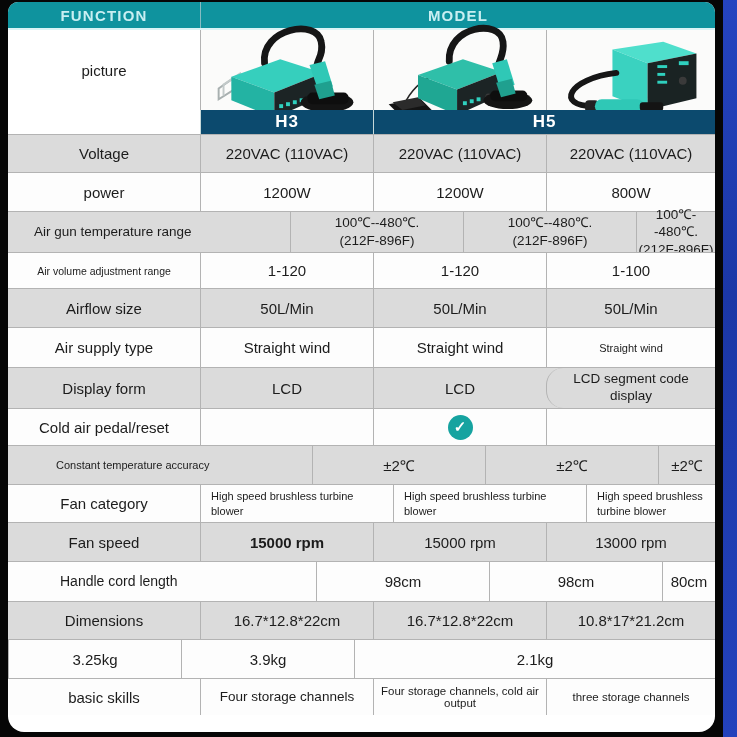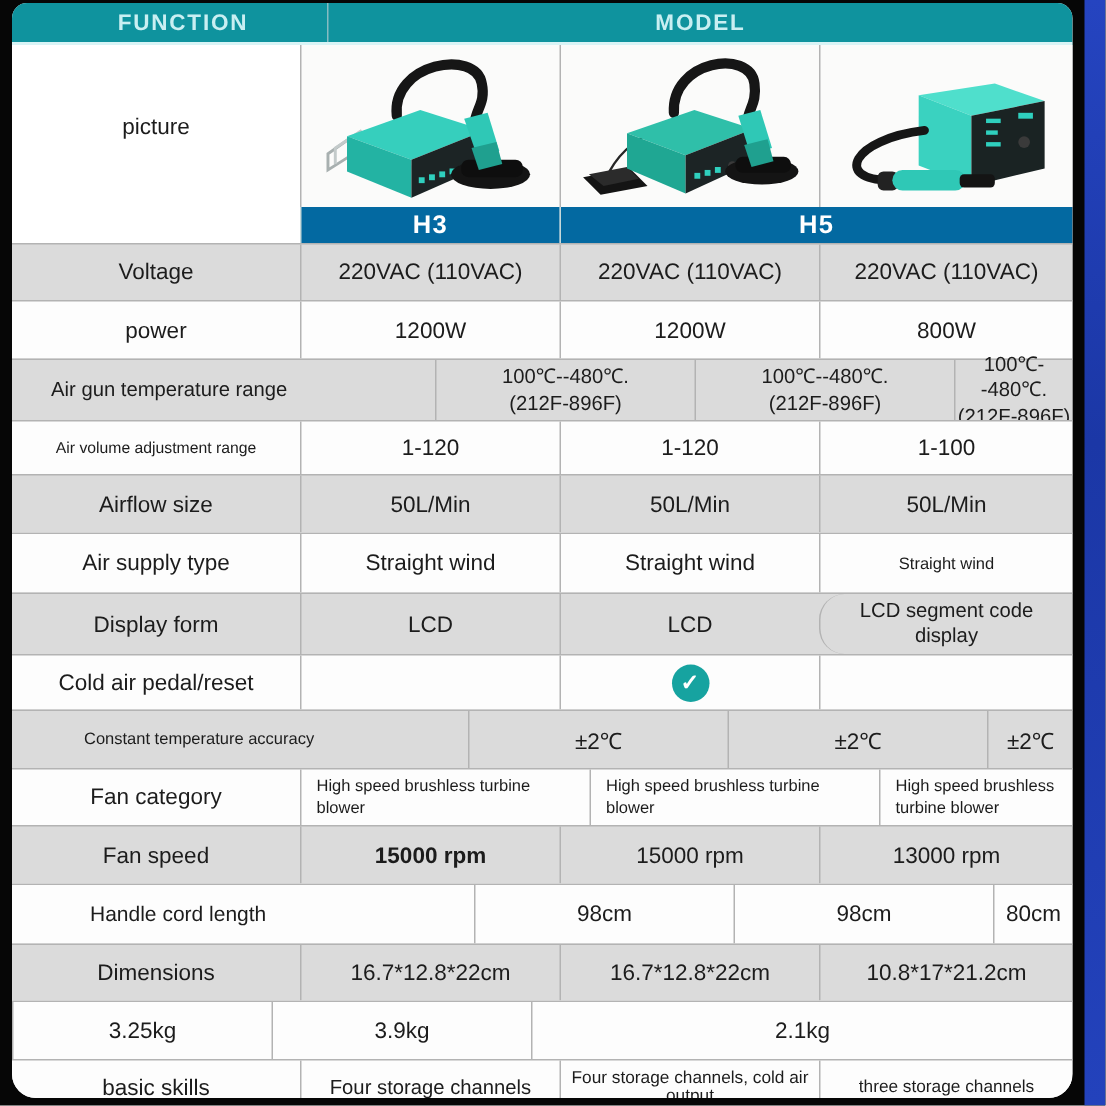--- a/index.html
+++ b/index.html
@@ -15,33 +15,33 @@
   }
   .card{
     position:absolute;left:8px;top:2px;width:707px;height:730px;
     background:#ffffff;border-radius:10px 10px 16px 16px;overflow:hidden;
     display:flex;flex-direction:column;
   }
   
   .hdr{display:flex;height:26px;background:#0f939e;border-bottom:2px solid #d9f4f6;flex:none;}
   .hdr-cell{display:flex;align-items:center;justify-content:center;
     color:#c9eff2;font-weight:700;font-size:15px;letter-spacing:1.2px;}
-  .hdr-function{width:192px;border-right:1px solid #86bcc2;flex:none;padding-left:18px;}
+  .hdr-function{width:192px;border-right:1px solid #86bcc2;flex:none;}
   .hdr-model{flex:1;}
   
-  .pic-row{display:flex;height:108px;flex:none;background:#fff;}
+  .pic-row{display:flex;height:80px;flex:none;background:#fff;}
   .pic-label{width:192px;flex:none;display:flex;align-items:center;justify-content:center;font-size:15px;}
   .pic-cell{width:172px;flex:none;border-left:1px solid #b3b3b3;background:#fbfbfa;
     display:flex;align-items:center;justify-content:center;}
   .pic-cell.last{flex:1;width:auto;}
   .pic-cell svg{width:166px;height:108px;display:block;}
   
   .banner-row{display:flex;height:24px;flex:none;}
   .banner-spacer{width:192px;flex:none;background:#ffffff;}
-  .banner-cell{width:172px;flex:none;background:#0369a1;border-left:1px solid #c6d8d9;
+  .banner-cell{width:172px;flex:none;background:#0c4a6e;border-left:1px solid #c6d8d9;
     display:flex;align-items:center;justify-content:center;
     color:#ffffff;font-weight:700;font-size:17px;letter-spacing:1px;}
   .banner-cell.last{flex:1;width:auto;}
   
   .row{display:flex;border-top:1px solid #b3b3b3;flex:none;background:#fdfdfd;}
   .row.gray{background:#dbdbdb;}
   .lcell{width:192px;flex:none;display:flex;align-items:center;justify-content:center;
     font-size:15px;text-align:center;}
   .vcell{width:172px;flex:none;border-left:1px solid #b3b3b3;
     display:flex;align-items:center;justify-content:center;font-size:15px;text-align:center;}

